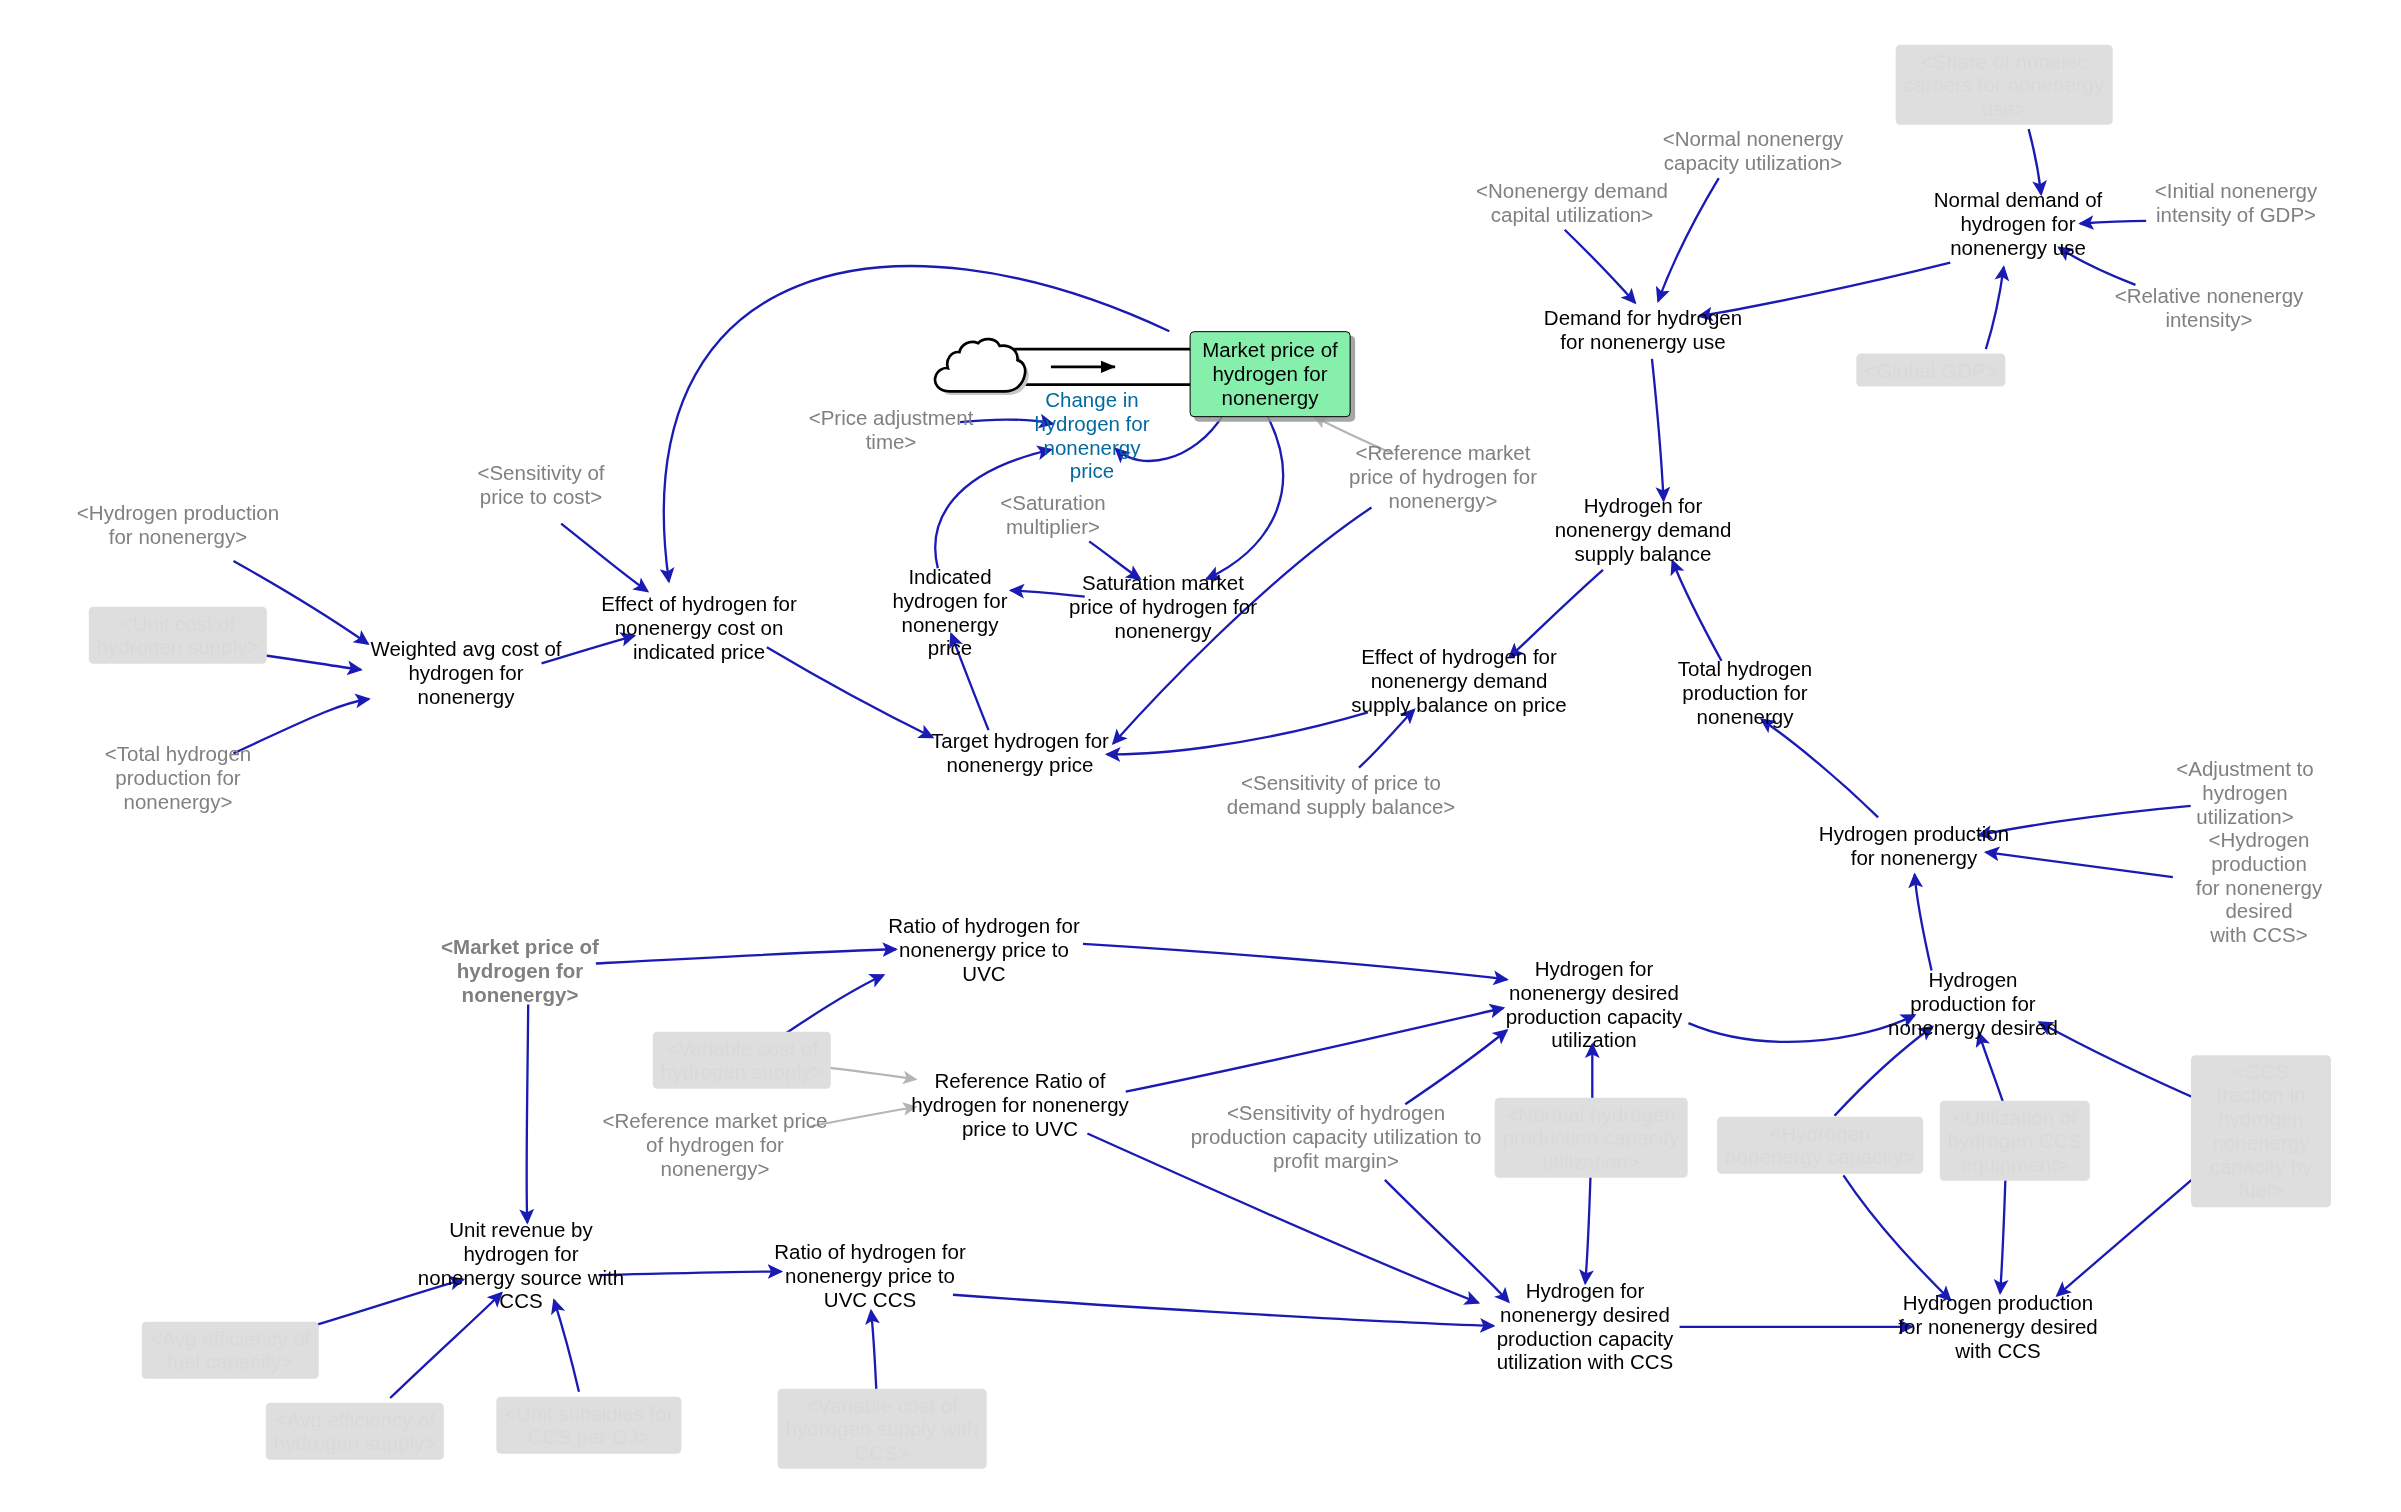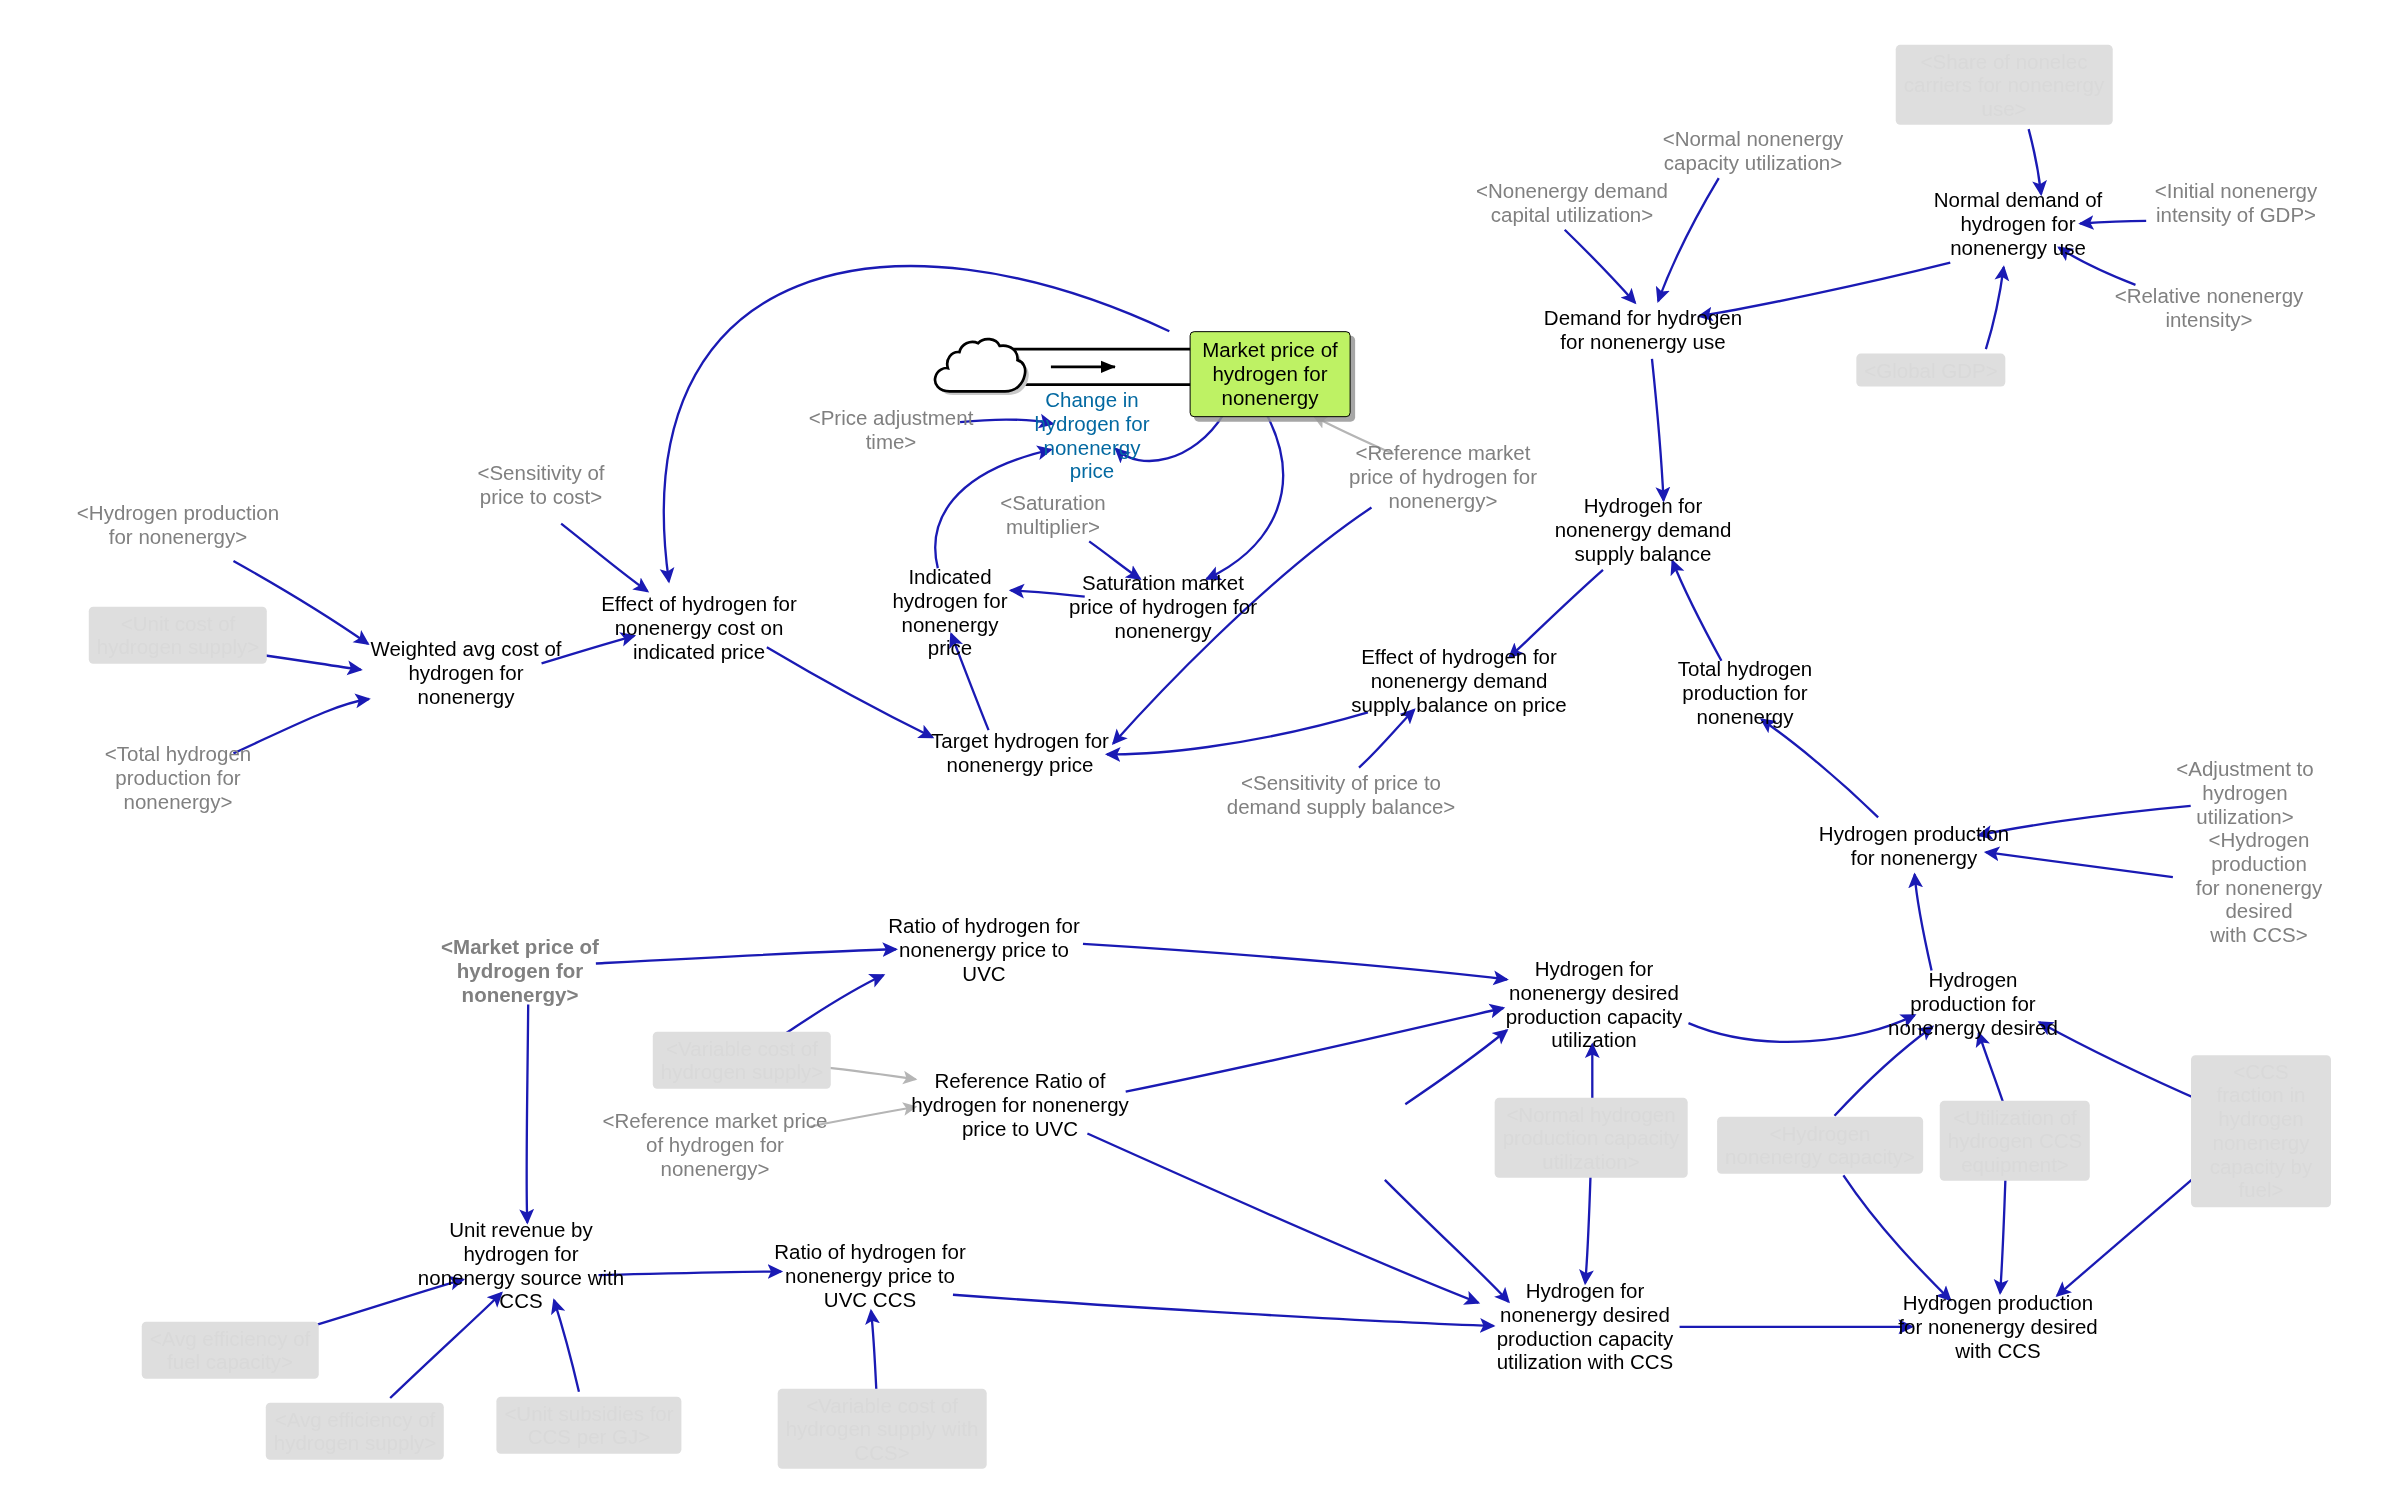--- a/index.html
+++ b/index.html
@@ -46,21 +46,21 @@
     color: #d9d9d9;
     font-size: 20.5px;
     background: #dedede;
     border-radius: 4.5px;
     padding: 4.5px 8px;
   }
   
   .stock {
     color: #000000;
     font-size: 20.5px;
-    background: #bef264;
+    background: #86efac;
     border: 1.8px solid #000000;
     border-radius: 4.5px;
     padding: 6.2px 11.6px;
     box-shadow: 4.5px 4.5px 0 0 rgba(150,150,150,0.85);
   }
   
   .flow-label {
     color: #0369a1;
     font-size: 20.5px;
   }
@@ -282,20 +282,23 @@
 for nonenergy desired
 with CCS&gt;</div>
   <div class="node ghost" style="left:520px; top:971px;font-weight:bold;">&lt;Market price of
 hydrogen for
 nonenergy&gt;</div>
   <div class="node ghost-plate" style="left:742px; top:1060px;">&lt;Variable cost of
 hydrogen supply&gt;</div>
   <div class="node ghost" style="left:715px; top:1145px;">&lt;Reference market price
 of hydrogen for
 nonenergy&gt;</div>
+  <div class="node ghost" style="left:1336px; top:1137px;">&lt;Sensitivity of hydrogen
+production capacity utilization to
+profit margin&gt;</div>
   <div class="node ghost-plate" style="left:1591px; top:1138px;">&lt;Normal hydrogen
 production capacity
 utilization&gt;</div>
   <div class="node ghost-plate" style="left:1820px; top:1145px;">&lt;Hydrogen
 nonenergy capacity&gt;</div>
   <div class="node ghost-plate" style="left:2015px; top:1141px;">&lt;Utilization of
 hydrogen CCS
 equipment&gt;</div>
   <div class="node ghost-plate" style="left:2261px; top:1131px;">&lt;CCS fraction in hydrogen
 nonenergy capacity by fuel&gt;</div>

